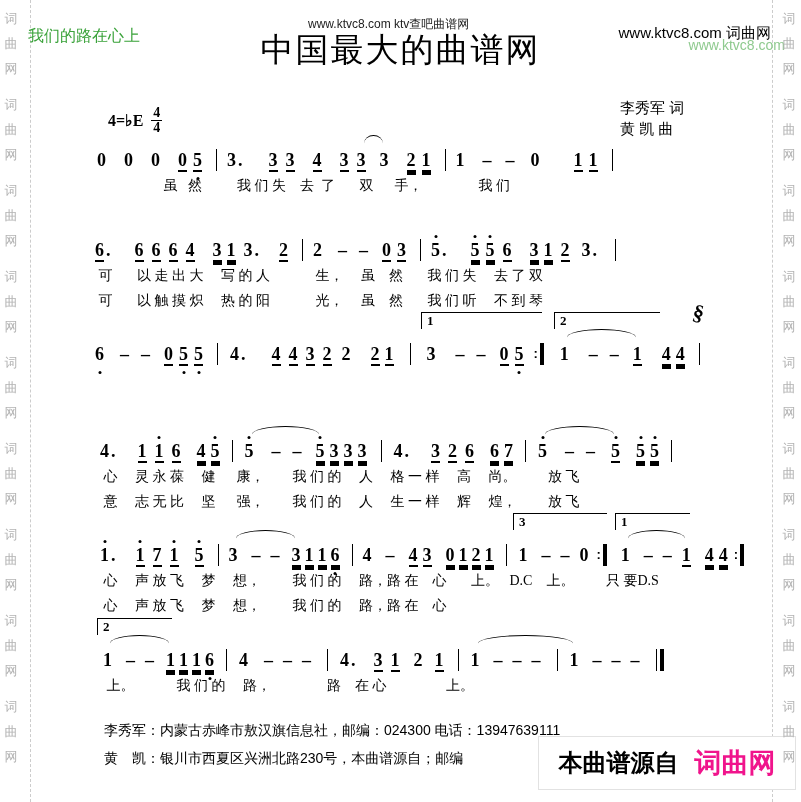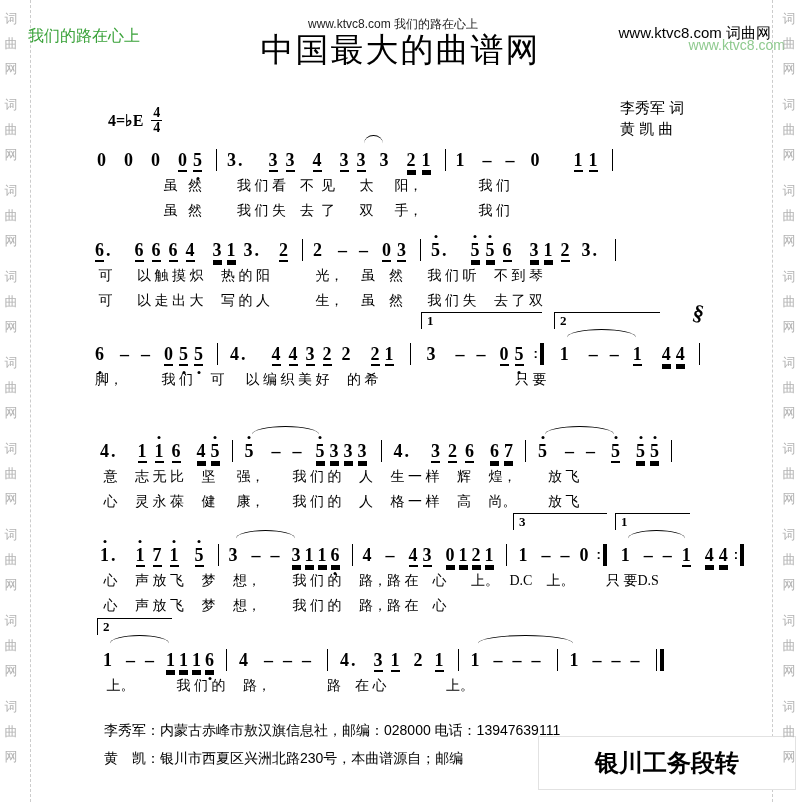--- a/index.html
+++ b/index.html
@@ -50,21 +50,21 @@
   #source-prefix{font-size:24px;font-weight:bold;font-family:"Liberation Serif",serif}
   #source-site{font-size:27px;font-weight:bold;color:#f0148c;font-family:"Liberation Serif",serif;cursor:pointer}
 </style>
 </head>
 <body>
 
 <div class="dash-v" style="left:30px"></div>
 <div class="dash-v" style="left:772px"></div>
 
 <div id="site-name">我们的路在心上</div>
-<div id="wm-center">www.ktvc8.com 我们的路在心上</div>
+<div id="wm-center">www.ktvc8.com ktv查吧曲谱网</div>
 <div id="title">中国最大的曲谱网</div>
 <div id="site-right">www.ktvc8.com  词曲网</div>
 <div id="wm-right">www.ktvc8.com</div>
 
 <div id="keysig">
   <span>4=♭E</span>
   <span class="meter">
     <span class="num">4</span>
     <span>4</span>
   </span>
@@ -97,21 +97,20 @@
         <div class="bar" style="margin-right: 10px;"></div>
         <span class="tok" style="margin-right: 18px;">1</span>
         <span class="tok" style="margin-right: 14px;">–</span>
         <span class="tok" style="margin-right: 16px;">–</span>
         <span class="tok" style="margin-right: 34px;">0</span>
         <span class="tok u1" style="margin-right: 6px;">1</span>
         <span class="tok u1" style="margin-right: 14px;">1</span>
         <div class="bar" style="margin-right: 0px;"></div>
         <div class="tie" style="left: 266.5px; width: 19px;"></div>
       </div>
-      <div class="lyr">                   虽   然          我 们 看    不  见       太      阳，                我 们</div>
       <div class="lyr">                   虽   然          我 们 失    去  了       双      手，                我 们</div>
     </div>
     <div class="system" style="left: 95px; top: 236px;">
       <div class="notes">
         <span class="tok u1" style="margin-right: 2px;">6</span>
         <span class="tok" style="margin-right: 24px;">.</span>
         <span class="tok u1" style="margin-right: 8px;">6</span>
         <span class="tok u1" style="margin-right: 8px;">6</span>
         <span class="tok u1" style="margin-right: 8px;">6</span>
         <span class="tok u1" style="margin-right: 18px;">4</span>
@@ -132,22 +131,22 @@
         <span class="tok u2 odh" style="margin-right: 6px;">5</span>
         <span class="tok u2 odh" style="margin-right: 8px;">5</span>
         <span class="tok u1" style="margin-right: 18px;">6</span>
         <span class="tok u2" style="margin-right: 5px;">3</span>
         <span class="tok u2" style="margin-right: 8px;">1</span>
         <span class="tok u1" style="margin-right: 12px;">2</span>
         <span class="tok" style="margin-right: 2px;">3</span>
         <span class="tok" style="margin-right: 18px;">.</span>
         <div class="bar" style="margin-right: 0px;"></div>
       </div>
+      <div class="lyr"> 可       以 走 出 大     写 的 人             生，     虽    然       我 们 失     去 了 双</div>
       <div class="lyr"> 可       以 触 摸 炽     热 的 阳             光，     虽    然       我 们 听     不 到 琴</div>
-      <div class="lyr"> 可       以 走 出 大     写 的 人             生，     虽    然       我 们 失     去 了 双</div>
     </div>
     <div class="system" style="left: 95px; top: 340px;">
       <div class="notes">
         <span class="tok odl" style="margin-right: 16px;">6</span>
         <span class="tok" style="margin-right: 12px;">–</span>
         <span class="tok" style="margin-right: 14px;">–</span>
         <span class="tok u1" style="margin-right: 6px;">0</span>
         <span class="tok u1 odl" style="margin-right: 6px;">5</span>
         <span class="tok u1 odl" style="margin-right: 14px;">5</span>
         <div class="bar" style="margin-right: 12px;"></div>
@@ -175,21 +174,20 @@
         <span class="tok" style="margin-right: 14px;">–</span>
         <span class="tok u1" style="margin-right: 20px;">1</span>
         <span class="tok u2" style="margin-right: 5px;">4</span>
         <span class="tok u2" style="margin-right: 14px;">4</span>
         <div class="bar" style="margin-right: 0px;"></div>
         <div class="tie" style="left: 471.5px; width: 69px;"></div>
         <div class="volta" style="left: 326px; width: 115px;">1</div>
         <div class="volta" style="left: 459px; width: 100px;">2</div>
         <div class="segno" style="left: 598px; top: -40px;">§</div>
       </div>
-      <div class="lyr">脚，           我 们     可      以 编 织 美 好     的 希                                       只 要</div>
     </div>
     <div class="system" style="left: 100px; top: 437px;">
       <div class="notes">
         <span class="tok" style="margin-right: 2px;">4</span>
         <span class="tok" style="margin-right: 22px;">.</span>
         <span class="tok u1" style="margin-right: 8px;">1</span>
         <span class="tok u1 odh" style="margin-right: 8px;">1</span>
         <span class="tok u1" style="margin-right: 16px;">6</span>
         <span class="tok u2" style="margin-right: 5px;">4</span>
         <span class="tok u2 odh" style="margin-right: 12px;">5</span>
@@ -213,22 +211,22 @@
         <span class="tok odh" style="margin-right: 18px;">5</span>
         <span class="tok" style="margin-right: 12px;">–</span>
         <span class="tok" style="margin-right: 16px;">–</span>
         <span class="tok u1 odh" style="margin-right: 16px;">5</span>
         <span class="tok u2 odh" style="margin-right: 5px;">5</span>
         <span class="tok u2 odh" style="margin-right: 12px;">5</span>
         <div class="bar" style="margin-right: 0px;"></div>
         <div class="tie" style="left: 151.5px; width: 67px;"></div>
         <div class="tie" style="left: 444.5px; width: 69px;"></div>
       </div>
+      <div class="lyr"> 心     灵 永 葆     健      康，        我 们 的     人     格 一 样     高     尚。         放 飞</div>
       <div class="lyr"> 意     志 无 比     坚      强，        我 们 的     人     生 一 样     辉     煌，         放 飞</div>
-      <div class="lyr"> 心     灵 永 葆     健      康，        我 们 的     人     格 一 样     高     尚。         放 飞</div>
     </div>
     <div class="system" style="left: 100px; top: 541px;">
       <div class="notes">
         <span class="tok odh" style="margin-right: 2px;">1</span>
         <span class="tok" style="margin-right: 20px;">.</span>
         <span class="tok u1 odh" style="margin-right: 8px;">1</span>
         <span class="tok u1" style="margin-right: 8px;">7</span>
         <span class="tok u1 odh" style="margin-right: 16px;">1</span>
         <span class="tok u1 odh" style="margin-right: 14px;">5</span>
         <div class="bar" style="margin-right: 10px;"></div>
@@ -311,25 +309,26 @@
           <i></i>
         </div>
         <div class="tie" style="left: 6.5px; width: 59px;"></div>
         <div class="tie" style="left: 374.5px; width: 95px;"></div>
         <div class="volta" style="left: -6px; width: 69px;">2</div>
       </div>
       <div class="lyr"> 上。            我 们 的     路，                路    在 心                 上。</div>
     </div>
   </div>
 
-<div id="footer1" style="top:722px">李秀军：内蒙古赤峰市敖汉旗信息社，邮编：028000 电话：13947639111</div>
+<div id="footer1" style="top:722px">李秀军：内蒙古赤峰市敖汉旗信息社，邮编：024300 电话：13947639111</div>
 <div id="footer2" style="top:750px">黄　凯：银川市西夏区兴洲北路230号，本曲谱源自；邮编</div>
 
 <div id="source-box">
-  <span id="source-prefix">银川工务段转</span>
+  <span id="source-prefix">本曲谱源自</span>
+  <span id="source-site">词曲网</span>
 </div>
 
 <div class="side-col" style="left: 3px;">
     <span>词</span>
     <span>曲</span>
     <span>网</span>
     <span class="gap"></span>
     <span>词</span>
     <span>曲</span>
     <span>网</span>

